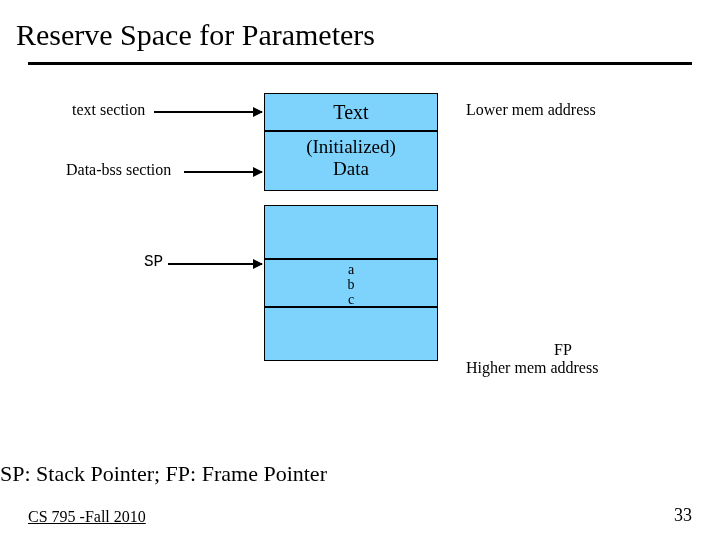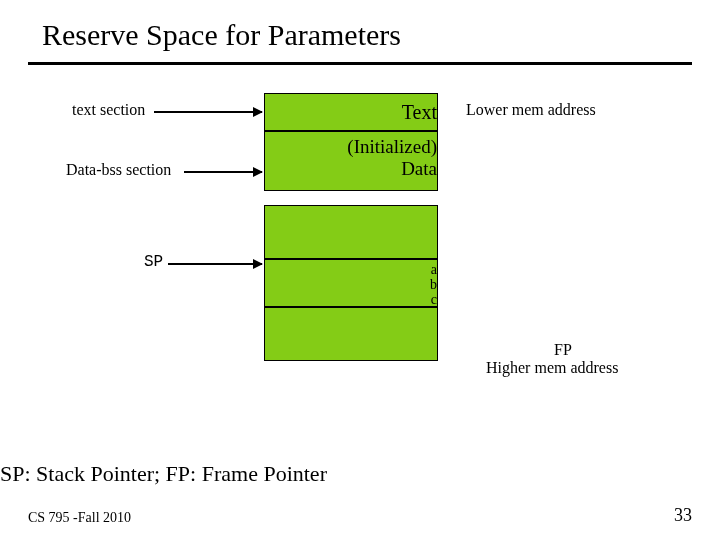--- a/index.html
+++ b/index.html
@@ -5,21 +5,21 @@
   * { box-sizing: border-box; margin: 0; padding: 0; }
   body {
     width: 720px;
     height: 540px;
     font-family: "Times New Roman", Times, serif;
     background: #fff;
     position: relative;
   }
   .title {
     font-size: 30px;
-    padding: 18px 0 10px 42px;
+    padding: 18px 0 10px 16px;
     color: #000;
   }
   .hr {
     height: 3px;
     background: #000;
     margin: 0 28px 0 28px;
   }
   .canvas {
     position: relative;
     width: 100%;
@@ -28,22 +28,22 @@
   .label {
     position: absolute;
     font-size: 16px;
     color: #000;
   }
   .seg {
     position: absolute;
     left: 264px;
     width: 174px;
     border: 1.5px solid #000;
-    background: #84cc16;
-    text-align: right;
+    background: #7dd3fc;
+    text-align: center;
     color: #000;
   }
   .seg-text {
     top: 28px;
     height: 38px;
     font-size: 20px;
     line-height: 36px;
   }
   .seg-data {
     top: 66px;
@@ -83,22 +83,23 @@
   }
   .caption {
     text-align: left;
     font-size: 22px;
     margin-top: 16px;
   }
   .footer-left {
     position: absolute;
     left: 28px;
     bottom: 14px;
-    font-size: 14px;
+    font-size: 16px;
     color: #000;
+    text-decoration: underline;
   }
   .footer-right {
     position: absolute;
     right: 28px;
     bottom: 14px;
     font-size: 18px;
     color: #000;
   }
 </style>
 </head>
@@ -126,20 +127,20 @@
   <div class="arrow" style="left:154px; top:46px; width:108px;"></div>
 
   <div class="label" style="left:66px; top:96px;">Data-bss section</div>
   <div class="arrow" style="left:184px; top:106px; width:78px;"></div>
 
   <div class="label" style="left:144px; top:188px;font-family:Liberation Mono, monospace;">SP</div>
   <div class="arrow" style="left:168px; top:198px; width:94px;"></div>
 
   <div class="label" style="left:466px; top:36px;">Lower mem address</div>
   <div class="label" style="left:554px; top:276px;">FP</div>
-  <div class="label" style="left:486px; top:294px;">Higher mem address</div>
+  <div class="label" style="left:466px; top:294px;">Higher mem address</div>
 
 </div>
 
 <div class="caption">SP: Stack Pointer; FP: Frame Pointer</div>
 
 <div class="footer-left">CS 795 -Fall 2010</div>
 <div class="footer-right">33</div>
 
 </body></html>

